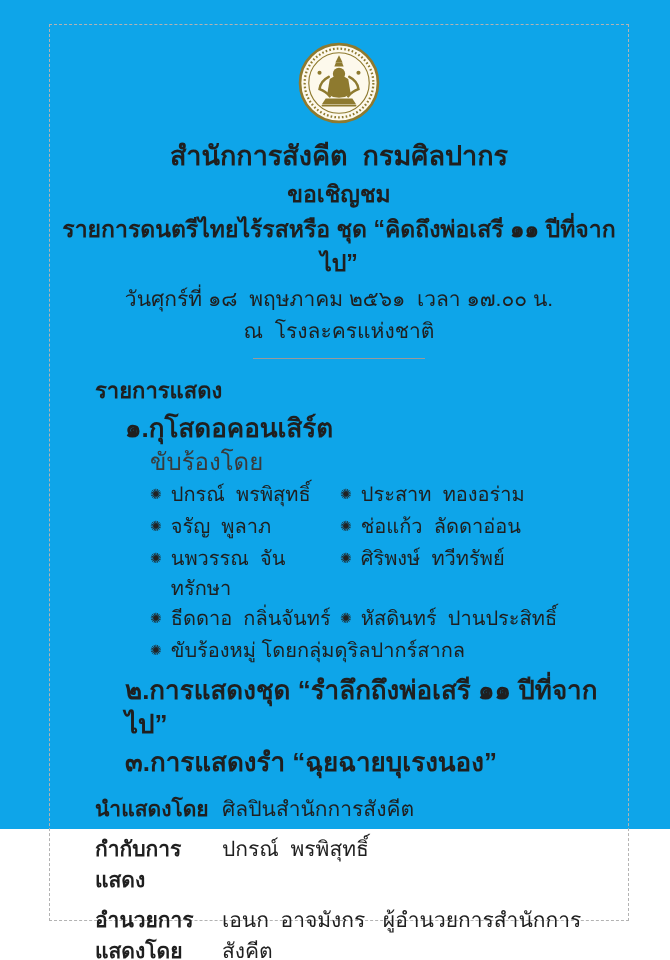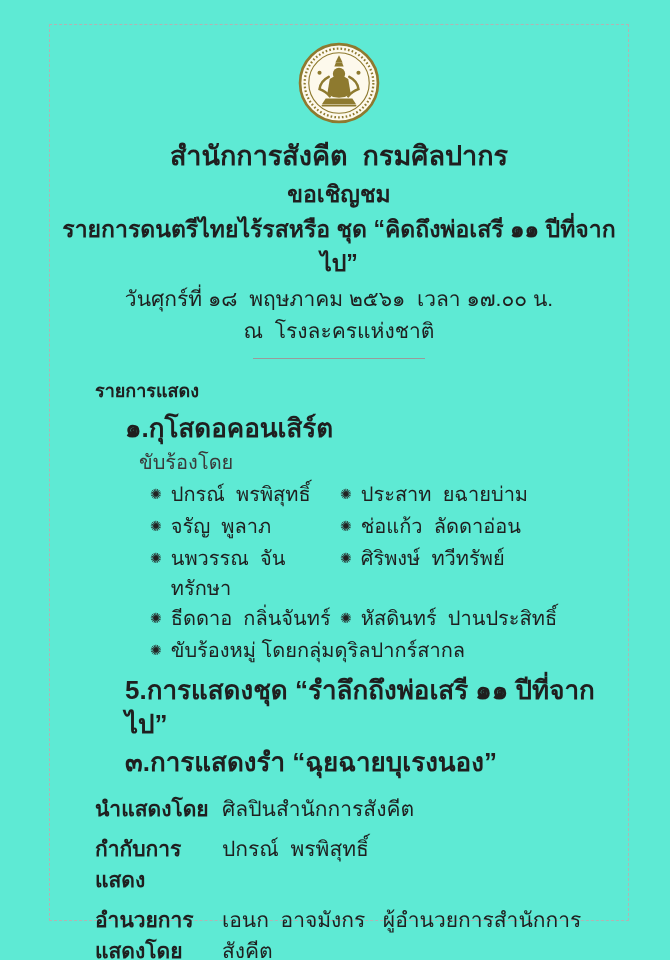--- a/index.html
+++ b/index.html
@@ -4,21 +4,21 @@
 <style>
   html, body { margin: 0; padding: 0; }
   body {
     width: 670px; height: 960px;
     background: #ffffff;
     font-family: "Liberation Sans", "DejaVu Sans", sans-serif;
     color: #1f1f1f;
     overflow: hidden;
   }
   .t { white-space: pre-wrap; }          
-  .page { position: relative; width: 670px; height: 960px; background: #5eead4; }
+  .page { position: relative; width: 670px; height: 829px; background: #0ea5e9; }
   .frame {
     position: absolute; left: 49px; top: 24px;
     width: 580px; height: 897px;
     border: 1px dashed #b3b3b3;
     box-sizing: border-box;
     padding: 14px 0 0 0;
   }
   .center { text-align: center; }
 
   .emblem-wrap { display: flex; justify-content: center; margin-top: 3px; }
@@ -31,23 +31,23 @@
   .venue       { margin-top: 1px;  font-size: 21px; line-height: 30px; }
 
   .divider {
     width: 172px; height: 0;
     border-top: 1px solid #9a9a9a;
     margin: 12px auto 0 auto;
   }
 
   .body-col { padding-left: 45px; padding-right: 28px; }
 
-  .section-title { margin-top: 16px; font-size: 18px; line-height: 32px; font-weight: bold; }
+  .section-title { margin-top: 16px; font-size: 22px; line-height: 32px; font-weight: bold; }
   .item          { margin-top: 4px; margin-left: 30px; font-size: 26px; line-height: 34px; font-weight: bold; }
-  .singers-label { margin-top: 2px; margin-left: 44px; font-size: 20px; line-height: 30px; color: #3a3a3a; }
+  .singers-label { margin-top: 2px; margin-left: 55px; font-size: 24px; line-height: 30px; color: #3a3a3a; }
 
   .singers-grid {
     margin-left: 55px; margin-top: 2px;
     display: grid; grid-template-columns: 190px auto;
     row-gap: 0;
   }
   .singer-cell { font-size: 20px; line-height: 30px; display: flex; align-items: baseline; }
   .bullet { font-size: 14px; margin-right: 9px; color: #222; position: relative; top: -2px; }
   .group-row { margin-left: 55px; font-size: 20px; line-height: 30px; display: flex; align-items: baseline; }
 
@@ -99,21 +99,21 @@
       <div class="item t">๑.กุโสดอคอนเสิร์ต</div>
       <div class="singers-label t">ขับร้องโดย</div>
 
       <div class="singers-grid">
         <div class="singer-cell">
           <span class="bullet">✺</span>
           <span class="t">ปกรณ์  พรพิสุทธิ์</span>
         </div>
         <div class="singer-cell">
           <span class="bullet">✺</span>
-          <span class="t">ประสาท  ยฉายบ่าม</span>
+          <span class="t">ประสาท  ทองอร่าม</span>
         </div>
         <div class="singer-cell">
           <span class="bullet">✺</span>
           <span class="t">จรัญ  พูลาภ</span>
         </div>
         <div class="singer-cell">
           <span class="bullet">✺</span>
           <span class="t">ช่อแก้ว  ลัดดาอ่อน</span>
         </div>
         <div class="singer-cell">
@@ -133,21 +133,21 @@
           <span class="t">หัสดินทร์  ปานประสิทธิ์</span>
         </div>
       </div>
 
       <div class="group-row">
         <span class="bullet">✺</span>
         <span class="t">ขับร้องหมู่ โดยกลุ่มดุริลปากร์สากล</span>
       </div>
 
       <div class="items-block">
-        <div class="item item2 t">5.การแสดงชุด “รำลึกถึงพ่อเสรี ๑๑ ปีที่จากไป”</div>
+        <div class="item item2 t">๒.การแสดงชุด “รำลึกถึงพ่อเสรี ๑๑ ปีที่จากไป”</div>
         <div class="item t">๓.การแสดงรำ “ฉุยฉายบุเรงนอง”</div>
       </div>
 
       <div class="credits">
         <div class="credit-row">
           <div class="credit-label t">นำแสดงโดย</div>
           <div class="credit-value t">ศิลปินสำนักการสังคีต</div>
         </div>
         <div class="credit-row">
           <div class="credit-label t">กำกับการแสดง</div>

